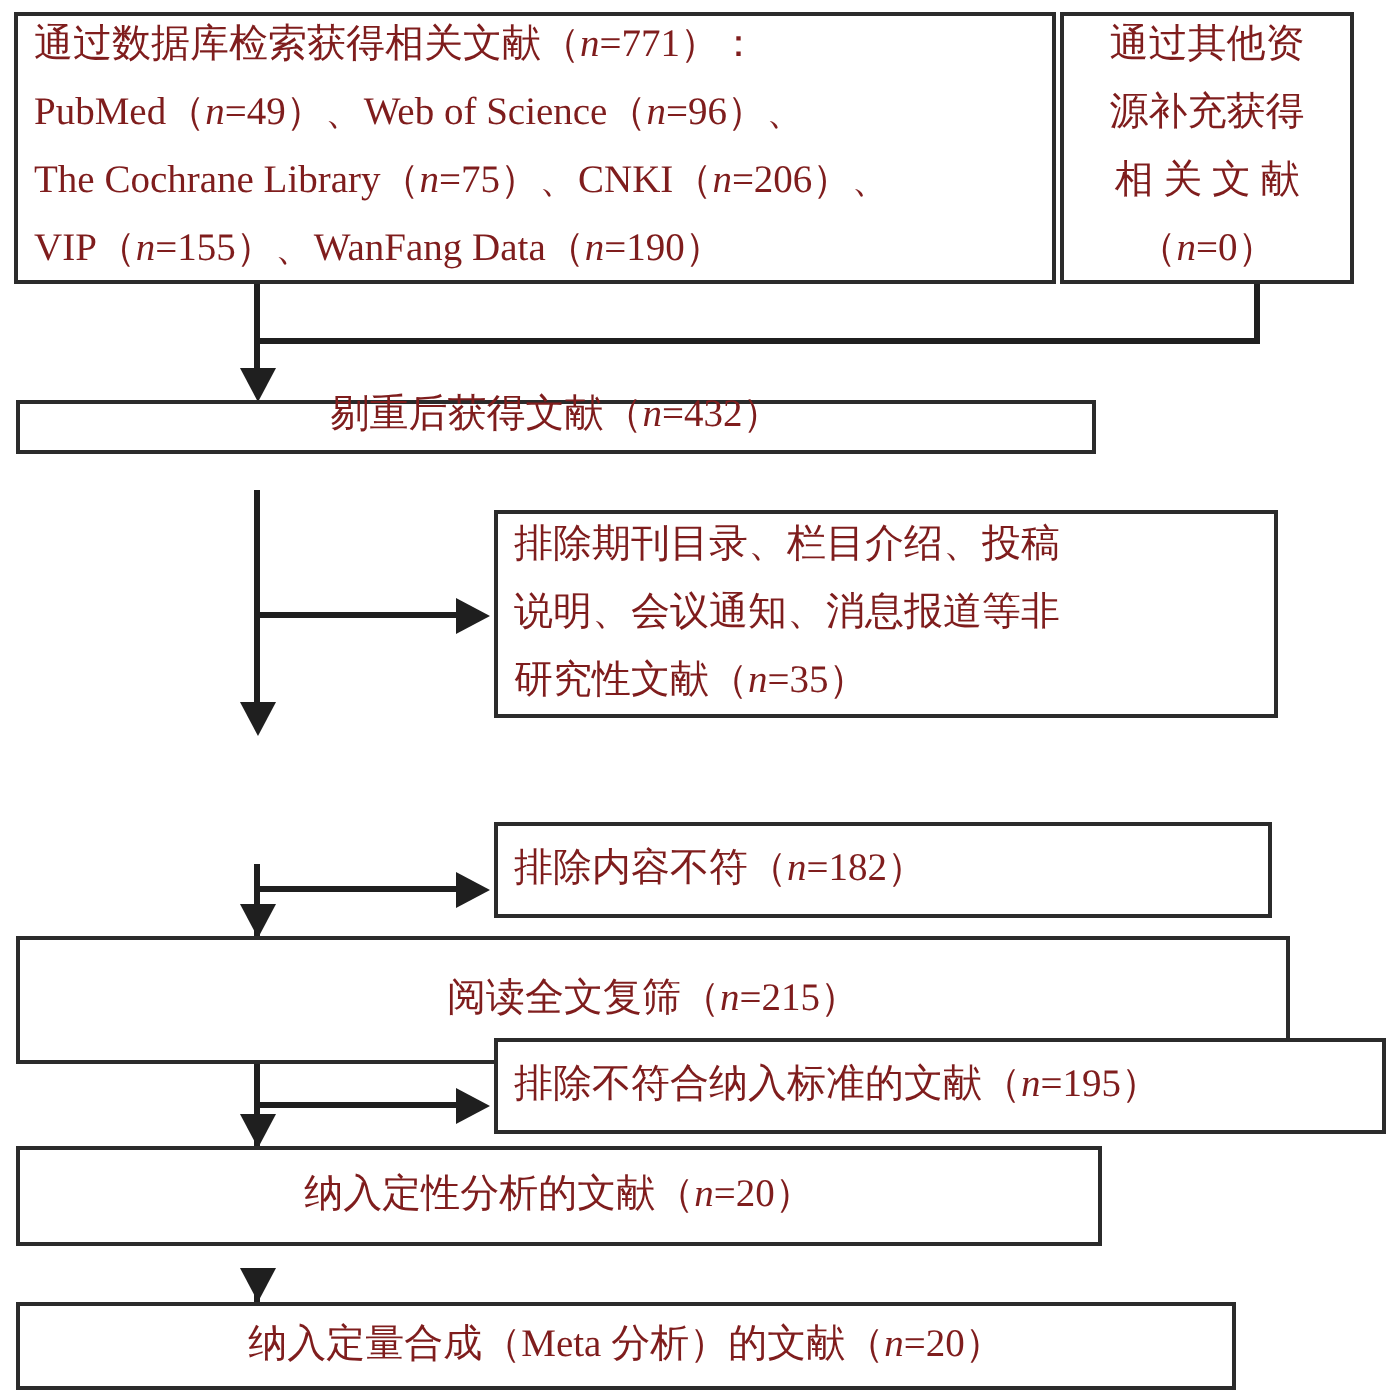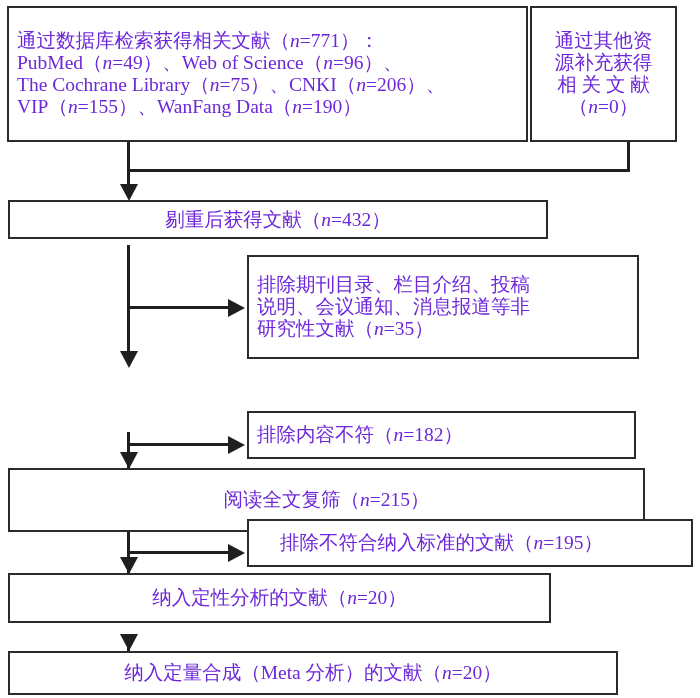--- a/index.html
+++ b/index.html
@@ -55,22 +55,22 @@
     border: 2px solid #2b2b2b;
     background: #ffffff;
     display: flex;
     align-items: center;
     z-index: 3;
   }
   .box .txt {
     width: 100%;
     padding: 0 8px;
     font-size: 19.5px;
-    line-height: 22px;
-    color: #6d28d9;
+    line-height: 34px;
+    color: #7f1d1d;
     white-space: pre-line;
   }
   .center .txt { text-align: center; }
   .left   .txt { text-align: left; }
 
   .box .txt i,
   .box .txt em { font-style: italic; }
 
   
   .vline, .hline {
@@ -138,38 +138,38 @@
   <div class="arrow-down" style="left:120px; top:634px;"></div>
 
   <div class="box left" style="left:7px; top:6px; width:521px; height:136px;">
     <span class="txt">通过数据库检索获得相关文献（<i>n</i>=771）：<br>PubMed（<i>n</i>=49）、Web of Science（<i>n</i>=96）、<br>The Cochrane Library（<i>n</i>=75）、CNKI（<i>n</i>=206）、<br>VIP（<i>n</i>=155）、WanFang Data（<i>n</i>=190）</span>
   </div>
 
   <div class="box center" style="left:530px; top:6px; width:147px; height:136px;justify-content:flex-end;">
     <span class="txt">通过其他资<br>源补充获得<br>相 关 文 献<br>（<i>n</i>=0）</span>
   </div>
 
-  <div class="box center" style="left:8px; top:200px; width:540px; height:39px;">
+  <div class="box center" style="left:8px; top:200px; width:540px; height:27px;align-items:flex-end;">
     <span class="txt">剔重后获得文献（<i>n</i>=432）</span>
   </div>
 
   <div class="box left" style="left:247px; top:255px; width:392px; height:104px;">
     <span class="txt">排除期刊目录、栏目介绍、投稿<br>说明、会议通知、消息报道等非<br>研究性文献（<i>n</i>=35）</span>
   </div>
 
 
   <div class="box left" style="left:247px; top:411px; width:389px; height:48px;">
     <span class="txt">排除内容不符（<i>n</i>=182）</span>
   </div>
 
   <div class="box center" style="left:8px; top:468px; width:637px; height:64px;">
     <span class="txt">阅读全文复筛（<i>n</i>=215）</span>
   </div>
 
-  <div class="box left" style="left:247px; top:519px; width:446px; height:48px;padding-left:23px;">
+  <div class="box left" style="left:247px; top:519px; width:446px; height:48px;">
     <span class="txt">排除不符合纳入标准的文献（<i>n</i>=195）</span>
   </div>
 
   <div class="box center" style="left:8px; top:573px; width:543px; height:50px;">
     <span class="txt">纳入定性分析的文献（<i>n</i>=20）</span>
   </div>
 
   <div class="box center" style="left:8px; top:651px; width:610px; height:44px;">
     <span class="txt">纳入定量合成（Meta 分析）的文献（<i>n</i>=20）</span>
   </div>

